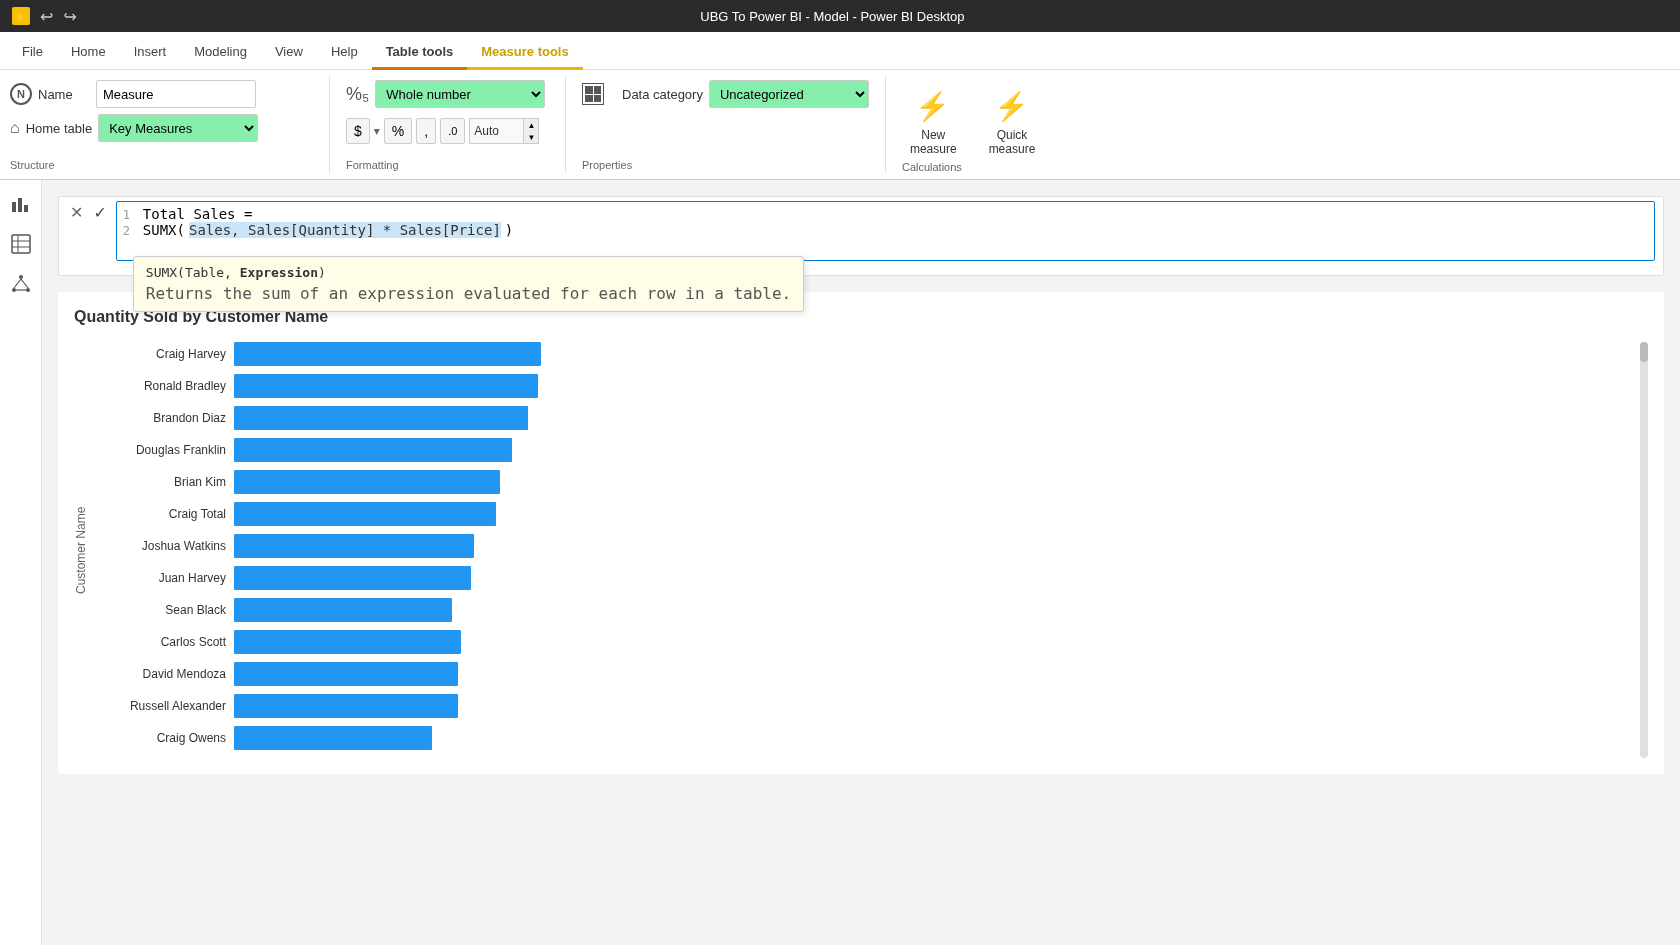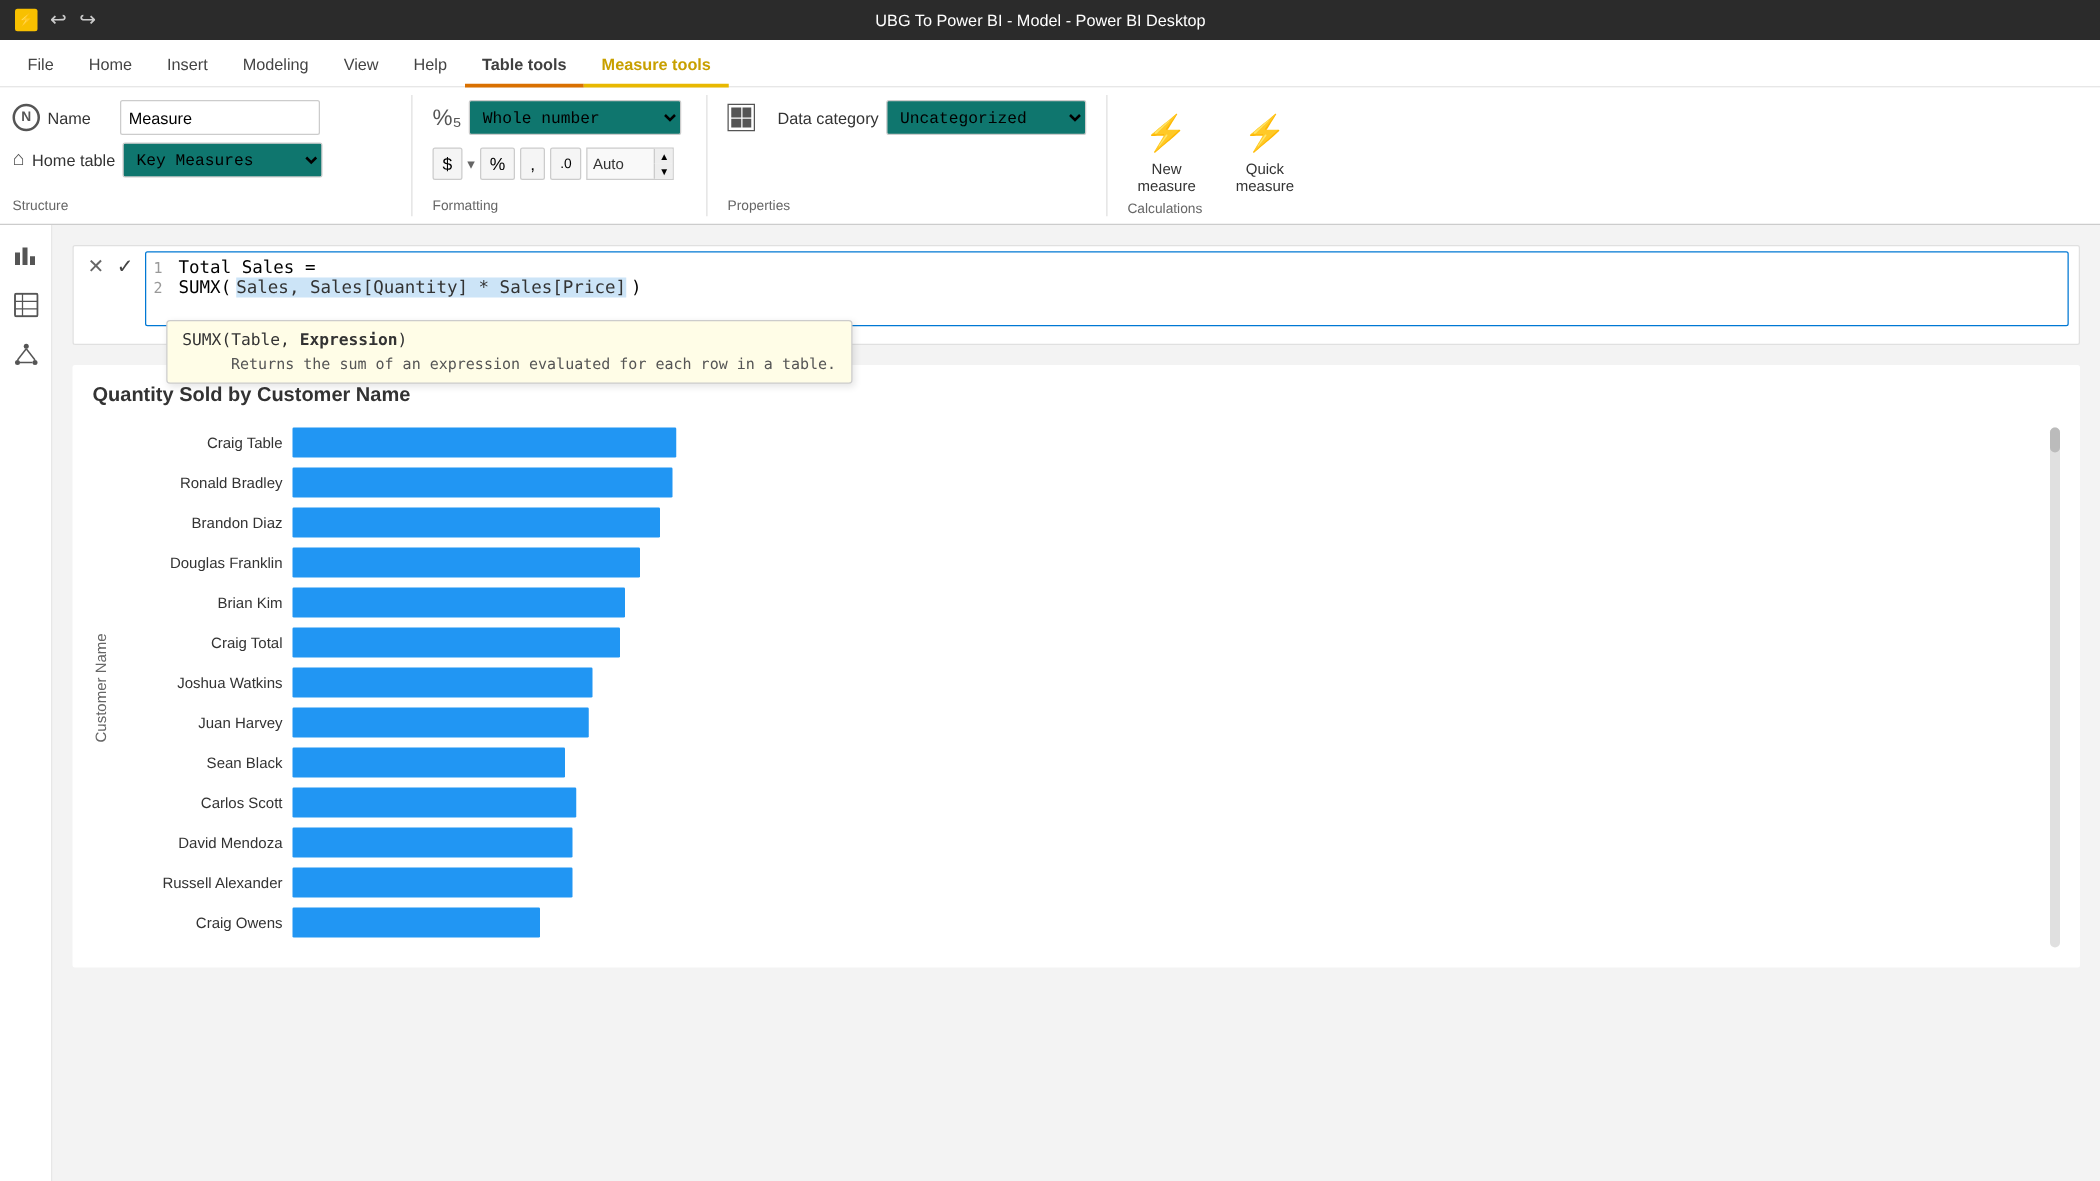--- a/index.html
+++ b/index.html
@@ -82,23 +82,22 @@
       width: 160px;
       height: 28px;
     }
 
     .dropdown-select {
       border: 1px solid #ccc;
       border-radius: 2px;
       padding: 3px 6px;
       font-size: 13px;
       height: 28px;
-      background: #0f766e;
+      background: #86efac;
       cursor: pointer;
-      font-family: Liberation Mono, monospace;
     }
 
     .format-toolbar {
       display: flex;
       align-items: center;
       gap: 4px;
       margin-top: 4px;
     }
     .fmt-btn {
       border: 1px solid #ccc;
@@ -243,21 +242,21 @@
       border: 1px solid #ccc;
       border-radius: 3px;
       padding: 8px 12px;
       font-size: 13px;
       z-index: 10;
       min-width: 350px;
       box-shadow: 2px 2px 6px rgba(0,0,0,0.1);
     }
     .tooltip-signature { font-size: 13px; margin-bottom: 4px; }
     .tooltip-bold { font-weight: bold; margin-top: 13px; }
-    .tooltip-desc { font-size: 12px; color: #555; margin-left: 39px; }
+    .tooltip-desc { font-size: 16px; color: #555; }
 
     
     .chart-area {
       background: #fff;
       border-radius: 2px;
       padding: 16px;
       margin-top: 0;
     }
     .chart-title {
       font-size: 16px;
@@ -504,21 +503,21 @@
       </div>
     </div>
 
     <div class="chart-area">
       <div class="chart-title">Quantity Sold by Customer Name</div>
       <div class="chart-container">
         <div class="y-axis-label">Customer Name</div>
         <div class="bar-chart" id="bar-chart-container">
 
         <div class="bar-row">
-              <div class="bar-label">Craig Table</div>
+              <div class="bar-label">Craig Harvey</div>
               <div class="bar-track">
                 <div class="bar-fill" style="width: 307.2px;"></div>
               </div>
             </div>
             <div class="bar-row">
               <div class="bar-label">Ronald Bradley</div>
               <div class="bar-track">
                 <div class="bar-fill" style="width: 304px;"></div>
               </div>
             </div>

